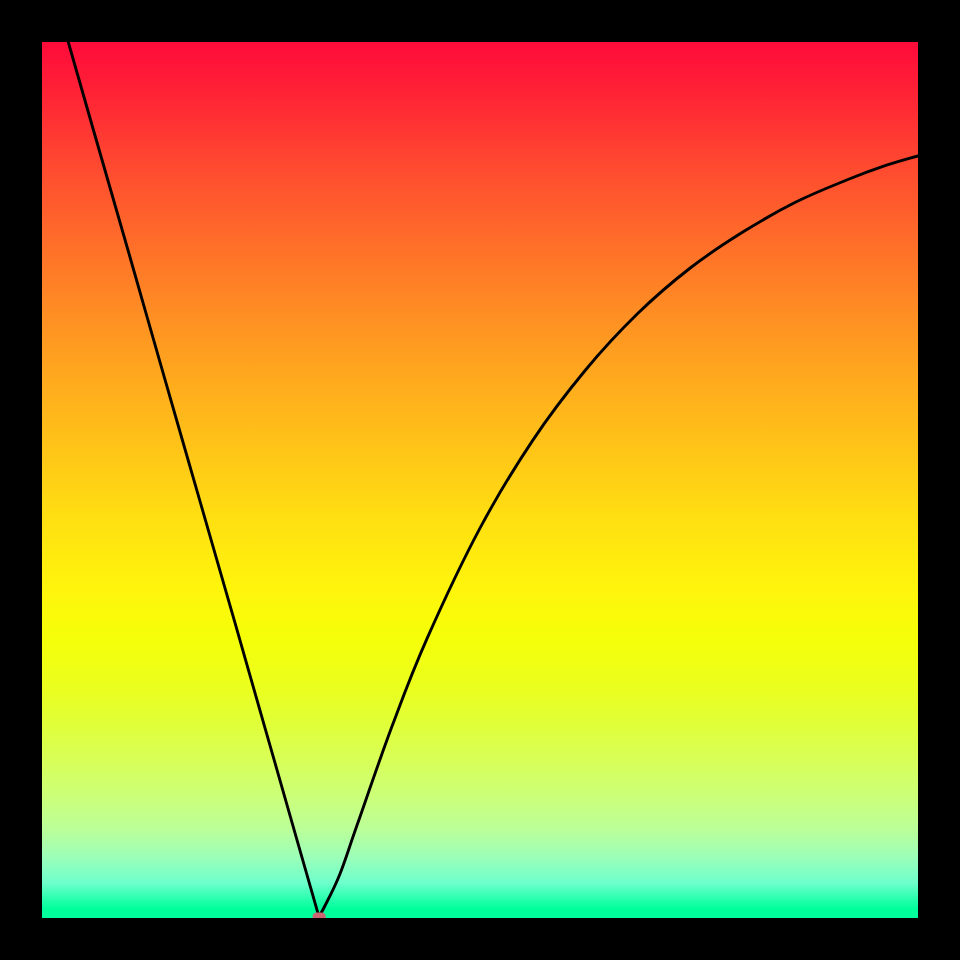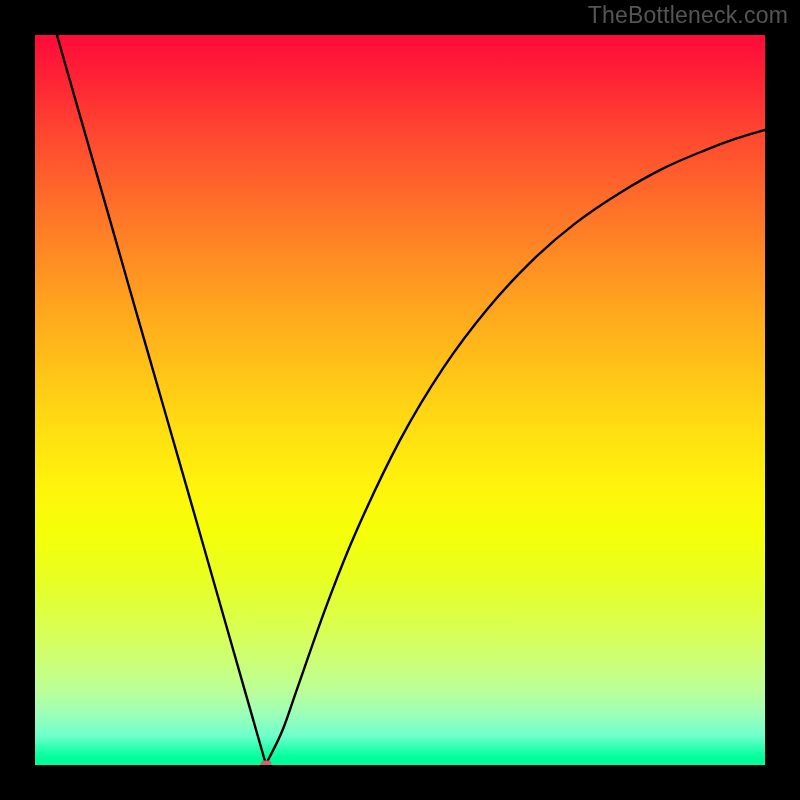--- a/index.html
+++ b/index.html
@@ -77,21 +77,20 @@
     height: 7px;
     border-radius: 4px;
     background: #cd6673;
     transform: translate(-50%, -50%);
   }
 </style>
 </head>
 <body>
 <div class="wrap">
 
-  <div class="watermark">TheBottleneck.com</div>
 
   <div class="plot-area">
 
     <div class="spectrum"></div>
 
     <svg class="curve" viewBox="0 0 730 730" preserveAspectRatio="none">
       <path id="curve-path" fill="none" stroke="#000000" stroke-width="2.4" stroke-linecap="round" stroke-linejoin="round" d="M 21.90 0.00 C 25.84 13.80, 34.60 44.59, 43.80 76.65 C 53.00 108.71, 62.49 141.46, 73.00 178.12 C 83.51 214.78, 91.69 243.66, 102.20 280.32 C 112.71 316.98, 120.89 345.26, 131.40 381.79 C 141.91 418.32, 150.09 446.60, 160.60 483.26 C 171.11 519.92, 180.60 553.27, 189.80 585.46 C 199.00 617.65, 205.13 639.12, 211.70 662.11 C 218.27 685.11, 222.88 701.25, 226.30 713.21 C 229.72 725.17, 229.89 725.78, 230.68 728.54 C 231.47 727.23, 231.91 727.55, 235.06 721.24 C 238.21 714.93, 243.21 705.98, 248.20 693.50 C 253.19 681.02, 254.92 674.23, 262.80 651.89 C 270.68 629.55, 281.49 597.39, 292.00 569.40 C 302.51 541.41, 308.06 525.96, 321.20 496.40 C 334.34 466.83, 349.23 434.71, 365.00 405.15 C 380.77 375.58, 393.03 355.80, 408.80 332.15 C 424.57 308.50, 436.83 292.80, 452.60 273.75 C 468.37 254.70, 480.63 241.67, 496.40 226.30 C 512.17 210.93, 524.43 200.56, 540.20 188.34 C 555.97 176.12, 568.23 168.26, 584.00 158.41 C 599.77 148.55, 612.03 141.47, 627.80 133.59 C 643.57 125.71, 658.46 120.00, 671.60 114.61 C 684.74 109.22, 690.29 107.21, 700.80 103.66 C 711.31 100.11, 724.74 96.48, 730.00 94.90"></path>
     </svg>
 
     <div class="marker" id="marker-dot" style="left: 230.68px; top: 728.54px;"></div>

